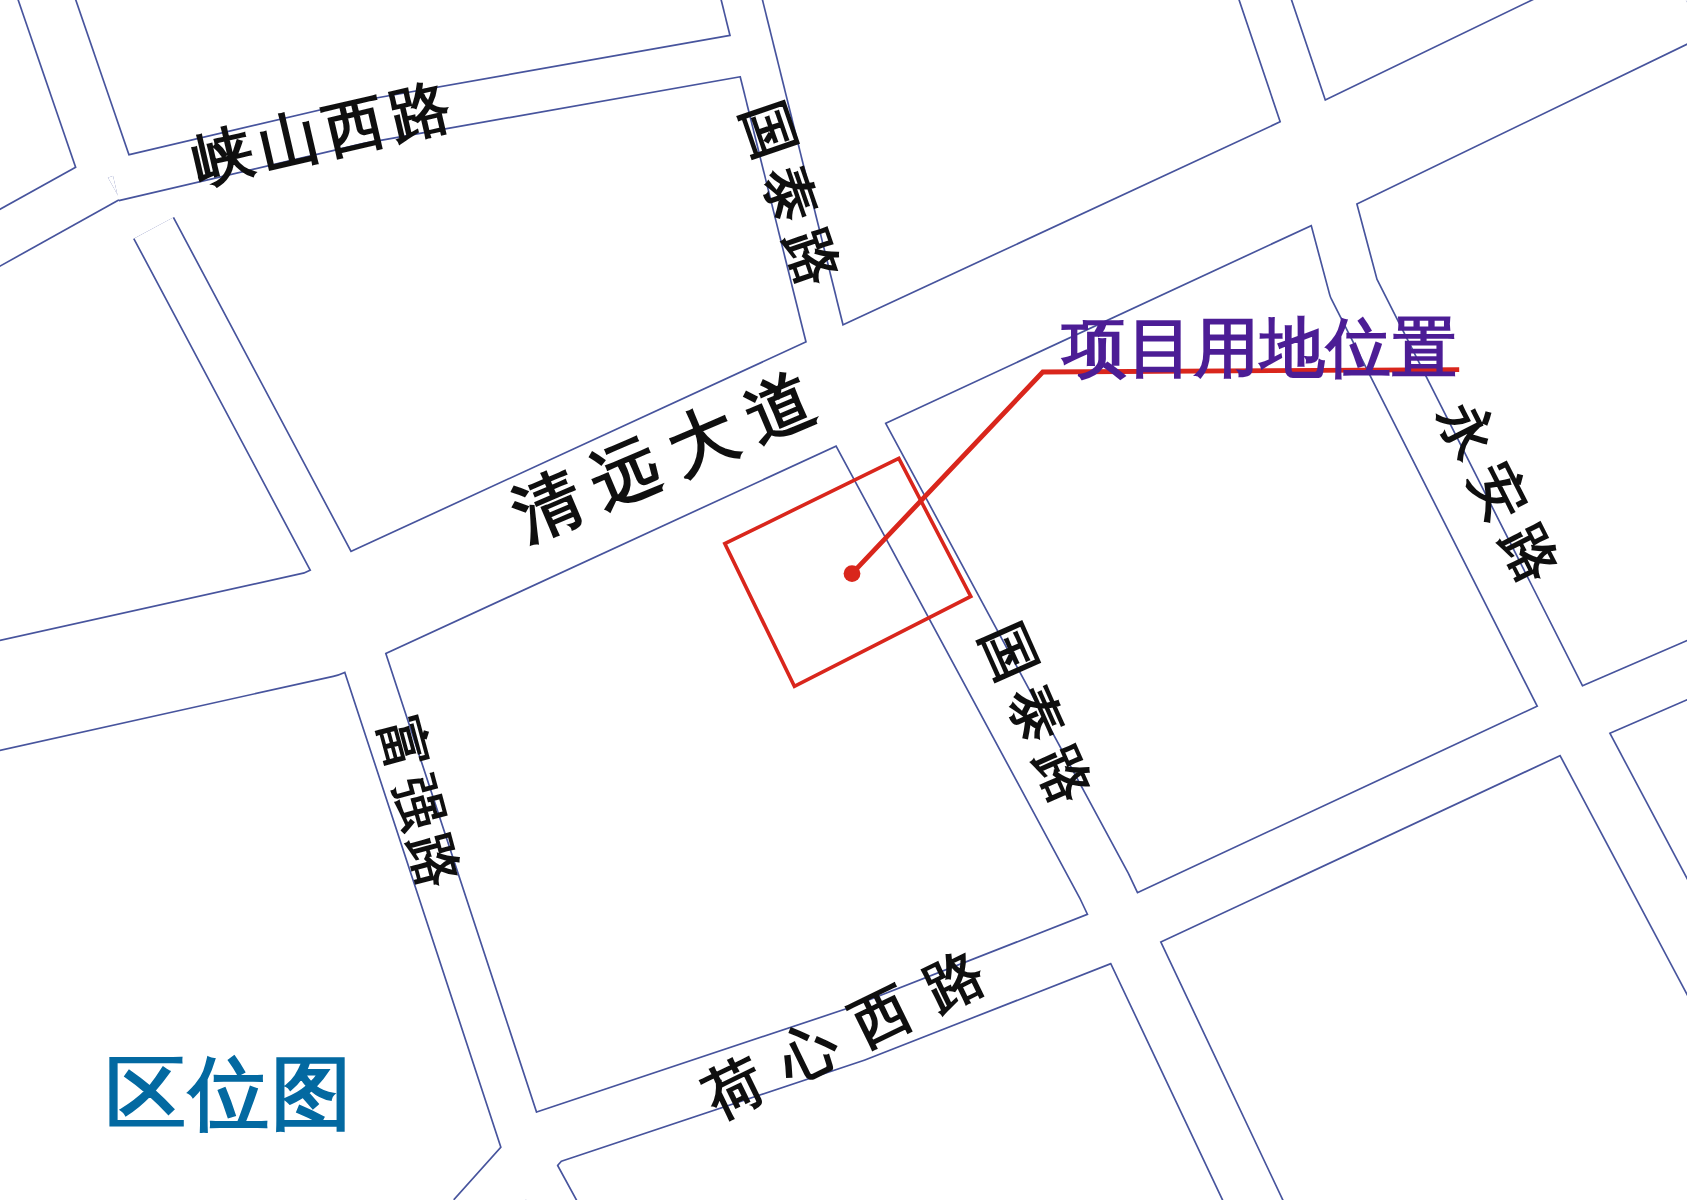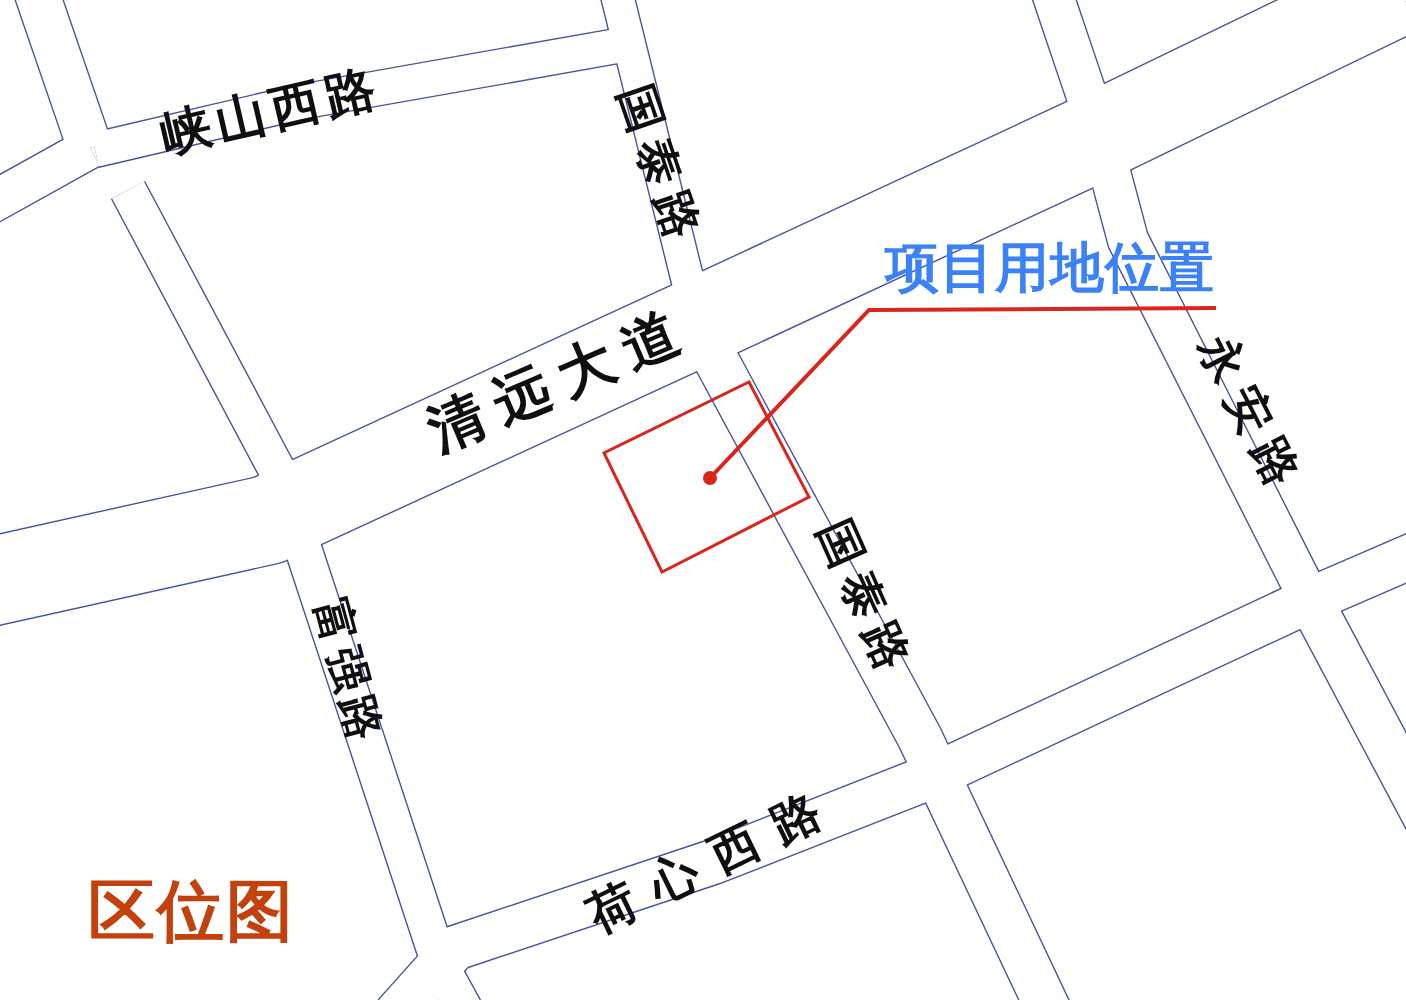--- a/index.html
+++ b/index.html
@@ -52,15 +52,15 @@
     </svg>
   <div id="labels">
       <div class="road-label" style="left: 271px; top: 111px; font-size: 50px; letter-spacing: 6px; color: rgb(15, 15, 15); transform: translate(-50%, -50%) rotate(-13deg);">峡山西路</div>
       <div class="road-label" style="left: 661px; top: 166px; font-size: 46px; letter-spacing: 10px; color: rgb(15, 15, 15); transform: translate(-50%, -50%) rotate(71deg);">国泰路</div>
       <div class="road-label" style="left: 560px; top: 379px; font-size: 56px; letter-spacing: 14px; color: rgb(15, 15, 15); transform: translate(-50%, -50%) rotate(-23deg);">清远大道</div>
       <div class="road-label" style="left: 1252px; top: 415px; font-size: 46px; letter-spacing: 12px; color: rgb(15, 15, 15); transform: translate(-50%, -50%) rotate(63deg);">永安路</div>
       <div class="road-label" style="left: 866px; top: 599px; font-size: 46px; letter-spacing: 10px; color: rgb(15, 15, 15); transform: translate(-50%, -50%) rotate(66deg);">国泰路</div>
       <div class="road-label" style="left: 349px; top: 672px; font-size: 44px; letter-spacing: 6px; color: rgb(15, 15, 15); transform: translate(-50%, -50%) rotate(75deg);">富强路</div>
       <div class="road-label" style="left: 713px; top: 858px; font-size: 48px; letter-spacing: 20px; color: rgb(15, 15, 15); transform: translate(-50%, -50%) rotate(-26deg);">荷心西路</div>
     </div>
-  <div class="annotation" style="color: #3b82f6;">项目用地位置</div>
-  <div class="title" style="color: #c2410c;">区位图</div>
+  <div class="annotation" style="color: #4c1d95; margin-top: 22px;">项目用地位置</div>
+  <div class="title" style="color: #0369a1;">区位图</div>
 </div>
 
 </body></html>

